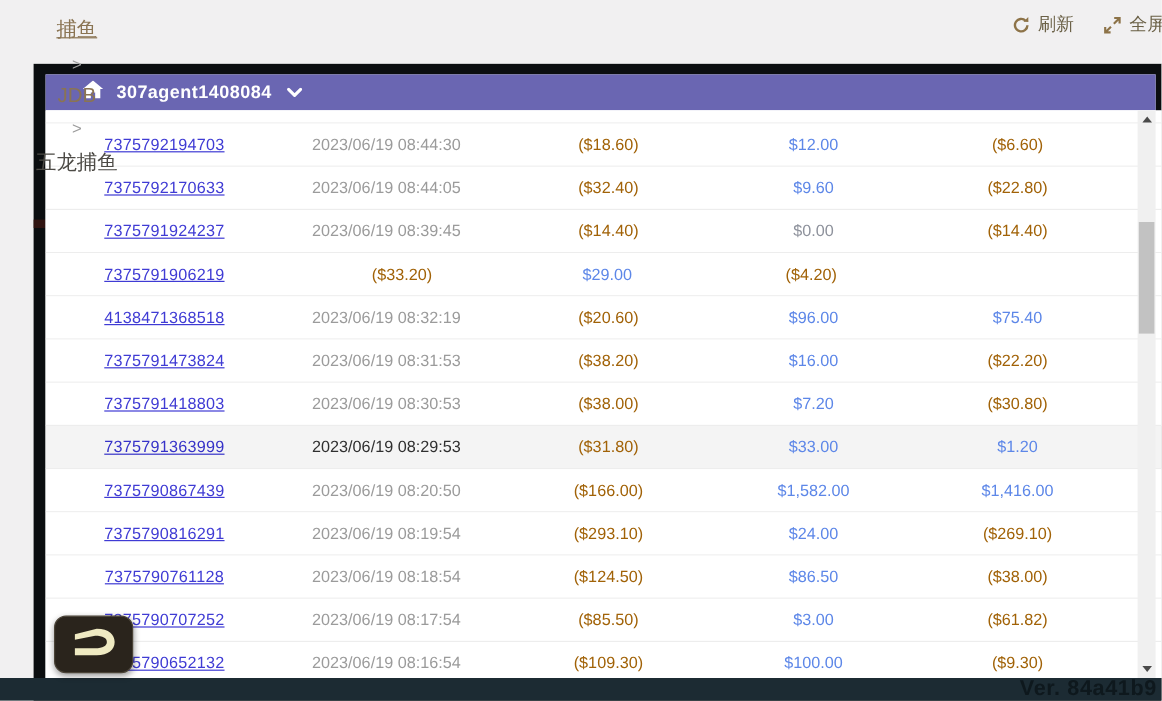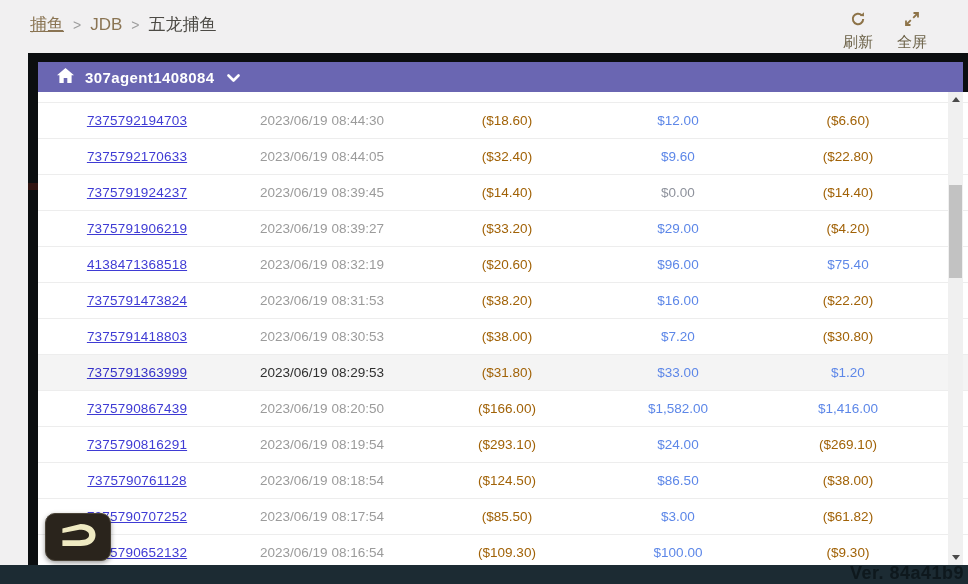--- a/index.html
+++ b/index.html
@@ -1,38 +1,38 @@
 <!DOCTYPE html>
 <html><head>
 <meta charset="utf-8">
 <style>
   * { margin:0; padding:0; box-sizing:border-box; }
   html,body { width:968px; height:584px; overflow:hidden; }
   body { font-family:"Liberation Sans", sans-serif; background:#f1f0f1; position:relative; }
 
   
   .topbar { position:absolute; top:0; left:0; width:968px; height:53px; background:#f1f0f1; z-index:5; }
-  .breadcrumb { position:absolute; left:30px; top:13px; font-size:17px; display:flex; align-items:center; gap:9px; white-space:nowrap; }
+  .breadcrumb { position:absolute; left:30px; top:13px; font-size:17px; display:flex; align-items:center; gap:9px; white-space:nowrap;flex-direction:column; }
   .crumb-link { color:#8a7453; text-decoration:underline; cursor:pointer; }
   .crumb-link2 { color:#8a7453; text-decoration:none; cursor:pointer; }
   .crumb-sep { color:#9d9d9d; font-size:14px; }
   .crumb-current { color:#4c4a45; }
   .top-actions { position:absolute; left:843px; top:11px; display:flex; gap:24px; white-space:nowrap; z-index:6; }
-  .top-action { display:flex; align-items:center; gap:6px; font-size:15px; color:#6b6147; cursor:pointer;flex-direction:column; }
+  .top-action { display:flex; align-items:center; gap:6px; font-size:15px; color:#6b6147; cursor:pointer; }
   .top-action svg { display:block; }
 
   
   .backdrop { position:absolute; left:28px; top:53px; width:940px; height:531px; background:#0b0e10; z-index:1; }
   .backdrop-smudge { position:absolute; left:0px; top:130px; width:10px; height:7px; background:#3a1712; opacity:.8; }
   .bottom-band { position:absolute; left:0; top:565px; width:968px; height:19px; background:#1c2b33; z-index:4; }
   .version-text { position:absolute; right:4px; top:-2px; font-size:18px; font-weight:bold; color:#0e181d; letter-spacing:.5px; }
 
   
   .panel { position:absolute; left:38px; top:62px; width:925px; height:503px; background:#ffffff; z-index:3; }
-  .panel-header { position:absolute; top:0; left:0; width:100%; height:30px; background:#6a66b2; display:flex; align-items:center; padding-left:19px; }
+  .panel-header { position:absolute; top:0; left:0; width:100%; height:30px; background:#6a66b2; display:flex; align-items:center; padding-left:31px; }
   .panel-header .agent-name { color:#ffffff; font-size:15px; font-weight:600; letter-spacing:.4px; margin-left:11px; cursor:pointer; }
   .panel-header .chev { margin-left:13px; margin-top:2px; cursor:pointer; }
 
   
   .table-wrap { position:absolute; top:30px; left:0; width:948px; height:473px; overflow:hidden; background:#fff; }
   .row { height:36px; display:flex; align-items:center; border-bottom:1px solid #ededed; background:#fff; }
   .row.partial { margin-top:-25px; }
   .row.highlight { background:#f4f4f4; }
   .cell { text-align:center; font-size:13.5px; }
   .c1 { width:198px; } .c2 { width:172px; } .c3 { width:198px; } .c4 { width:144px; } .c5 { width:196px; }
@@ -134,21 +134,20 @@
   <div class="row">
     <div class="cell c1"><a class="id-link">7375791924237</a></div>
     <div class="cell c2 date">2023/06/19 08:39:45</div>
     <div class="cell c3 val red">($14.40)</div>
     <div class="cell c4 val gray">$0.00</div>
     <div class="cell c5 val red">($14.40)</div>
   </div>
 
   <div class="row">
     <div class="cell c1"><a class="id-link">7375791906219</a></div>
-    <div class="cell c2 date">2023/06/19 08:39:27</div>
     <div class="cell c3 val red">($33.20)</div>
     <div class="cell c4 val blue">$29.00</div>
     <div class="cell c5 val red">($4.20)</div>
   </div>
 
   <div class="row">
     <div class="cell c1"><a class="id-link">4138471368518</a></div>
     <div class="cell c2 date">2023/06/19 08:32:19</div>
     <div class="cell c3 val red">($20.60)</div>
     <div class="cell c4 val blue">$96.00</div>

